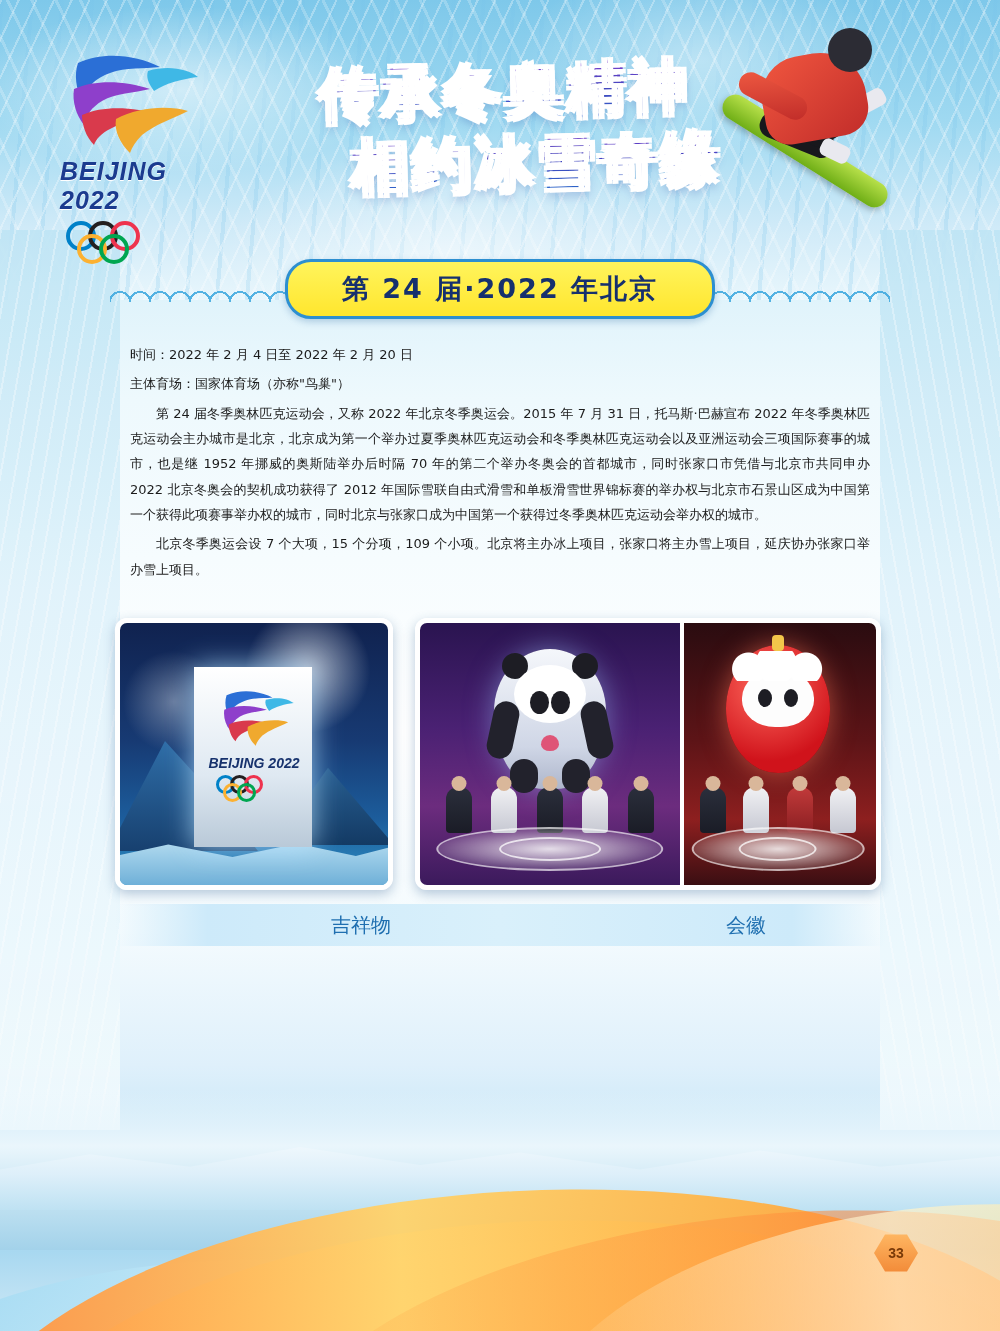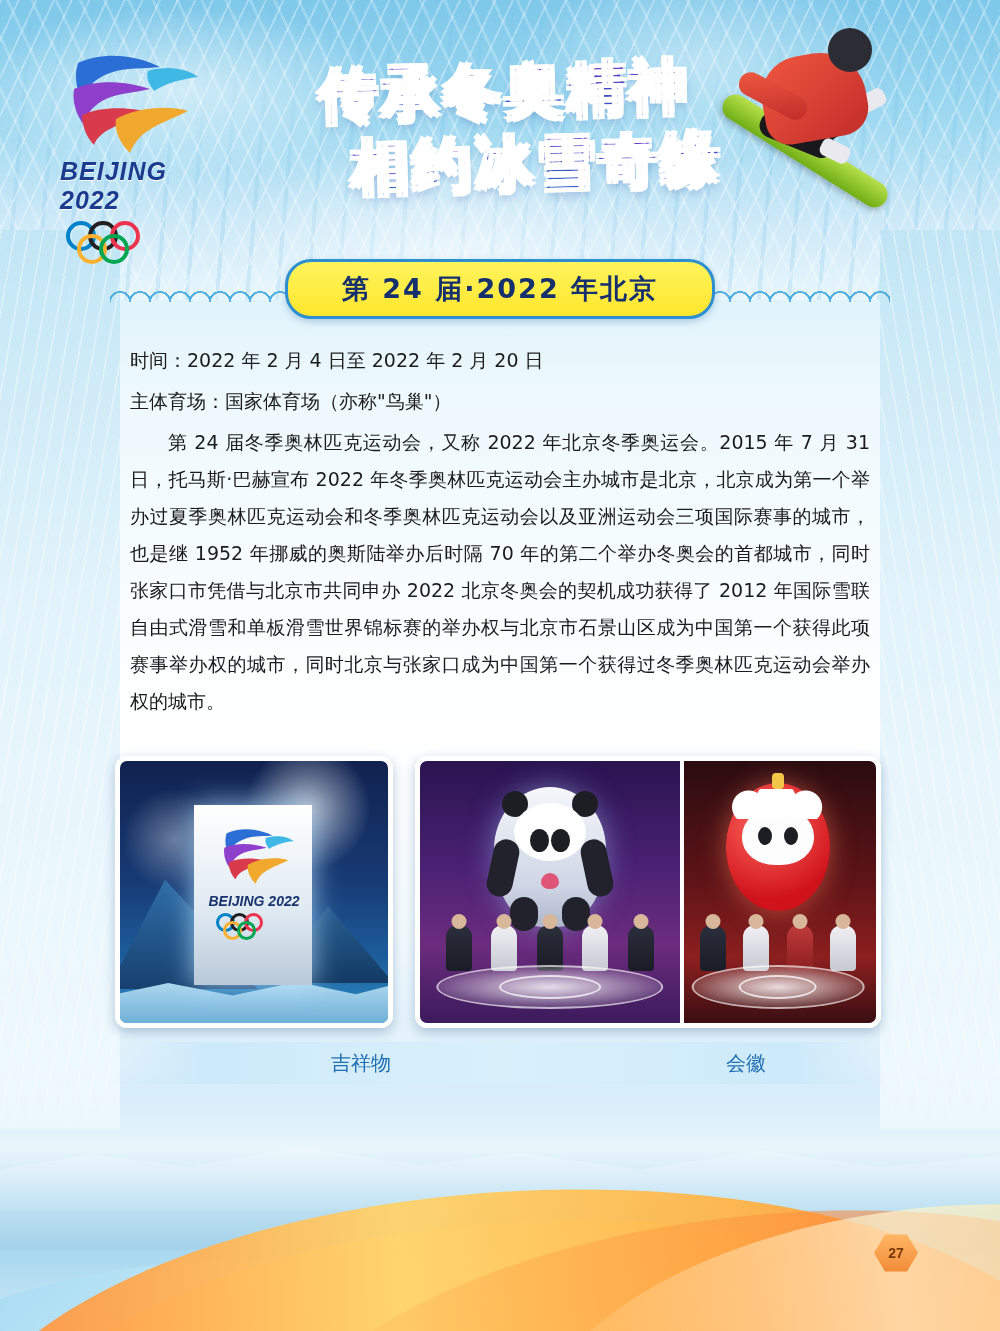--- a/index.html
+++ b/index.html
@@ -292,21 +292,21 @@
     font-size: 27px;
     letter-spacing: 2px;
     color: #16306e;
     box-shadow: 0 3px 7px rgba(35,100,160,.28);
   }
 
   .body-text {
     margin: 14px auto 0 auto;
     width: 740px;
     font-family: "DejaVu Sans", "Liberation Sans", sans-serif;
-    font-size: 19px;
+    font-size: 13px;
     line-height: 1.95;
     color: #1b1b1b;
     text-align: justify;
   }
   .body-text p { margin: 0 0 4px 0; }
   .body-text p.indent { text-indent: 2em; }
 
   
   .photos {
     position: relative;
@@ -560,20 +560,21 @@
     <div class="section-title-wrap">
       <div class="wave-left"></div>
       <div class="wave-right"></div>
       <div class="section-title">第 24 届·2022 年北京</div>
     </div>
 
     <div class="body-text">
       <p>时间：2022 年 2 月 4 日至 2022 年 2 月 20 日</p>
       <p>主体育场：国家体育场（亦称"鸟巢"）</p>
       <p class="indent">第 24 届冬季奥林匹克运动会，又称 2022 年北京冬季奥运会。2015 年 7 月 31 日，托马斯·巴赫宣布 2022 年冬季奥林匹克运动会主办城市是北京，北京成为第一个举办过夏季奥林匹克运动会和冬季奥林匹克运动会以及亚洲运动会三项国际赛事的城市，也是继 1952 年挪威的奥斯陆举办后时隔 70 年的第二个举办冬奥会的首都城市，同时张家口市凭借与北京市共同申办 2022 北京冬奥会的契机成功获得了 2012 年国际雪联自由式滑雪和单板滑雪世界锦标赛的举办权与北京市石景山区成为中国第一个获得此项赛事举办权的城市，同时北京与张家口成为中国第一个获得过冬季奥林匹克运动会举办权的城市。</p>
+      <p class="indent">北京冬季奥运会设 7 个大项，15 个分项，109 个小项。北京将主办冰上项目，张家口将主办雪上项目，延庆协办张家口举办雪上项目。</p>
     </div>
 
     <div class="photos">
 
       <div class="photo emblem">
         <div class="p-emblem-bg"></div>
         <div class="p-emblem-mtn"></div>
         <div class="p-emblem-mtn2"></div>
         <div class="p-emblem-ice"></div>
         <div class="p-emblem-stone"></div>
@@ -660,16 +661,16 @@
     <div class="ribbon r5"></div>
     <div class="ribbon r3"></div>
     <div class="ribbon r2"></div>
     <div class="ribbon r1"></div>
     <div class="ribbon r4"></div>
     <div class="ribbon r6"></div>
   </div>
 
   <div class="page-number-wrap">
     <div class="hexagon"></div>
-    <div class="page-number">27</div>
+    <div class="page-number">33</div>
   </div>
 
 </div>
 
 </body></html>

